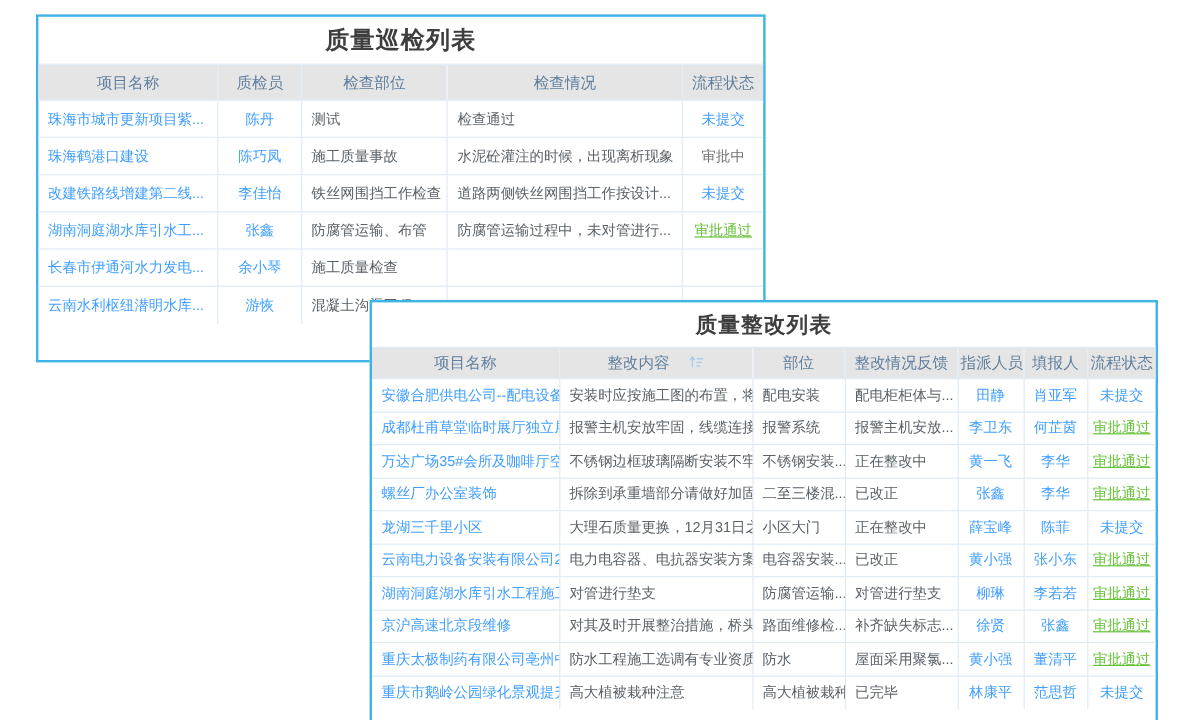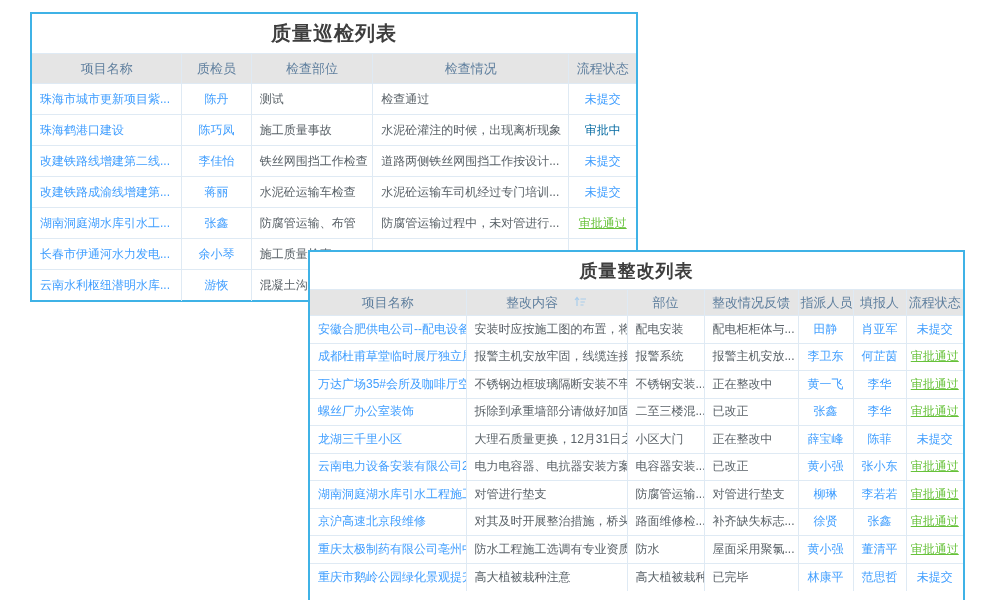--- a/index.html
+++ b/index.html
@@ -36,21 +36,21 @@
   }
   #inspection-card thead tr { height:30px; }
   #inspection-card tbody tr { height:31px; }
   #rectify-card thead tr { height:26px; }
   #rectify-card tbody tr { height:27.5px; }
   .cell-left   { text-align:left; padding:0 8px; }
   .cell-center { text-align:center; padding:0 3px; }
   .link { color:#409eff; cursor:pointer; }
   .status { cursor:pointer; }
   .st-pending   { color:#409eff; }
-  .st-reviewing { color:#0369a1; }
+  .st-reviewing { color:#737373; }
   .st-approved  { color:#67c23a; text-decoration:underline; }
   .th-inner { display:inline-flex; align-items:center; gap:16px; }
   .sort-icon { display:inline-block; }
 </style>
 </head>
 <body>
 
 <div class="card" id="inspection-card">
   <div class="card-title">质量巡检列表</div>
   <table>
@@ -89,27 +89,20 @@
         </tr>
 
         <tr>
           <td class="cell-left"><span class="link">改建铁路线增建第二线...</span></td>
           <td class="cell-center"><span class="link">李佳怡</span></td>
           <td class="cell-left">铁丝网围挡工作检查</td>
           <td class="cell-left">道路两侧铁丝网围挡工作按设计...</td>
           <td class="cell-center"><span class="status st-pending">未提交</span></td>
         </tr>
 
-        <tr>
-          <td class="cell-left"><span class="link">改建铁路成渝线增建第...</span></td>
-          <td class="cell-center"><span class="link">蒋丽</span></td>
-          <td class="cell-left">水泥砼运输车检查</td>
-          <td class="cell-left">水泥砼运输车司机经过专门培训...</td>
-          <td class="cell-center"><span class="status st-pending">未提交</span></td>
-        </tr>
 
         <tr>
           <td class="cell-left"><span class="link">湖南洞庭湖水库引水工...</span></td>
           <td class="cell-center"><span class="link">张鑫</span></td>
           <td class="cell-left">防腐管运输、布管</td>
           <td class="cell-left">防腐管运输过程中，未对管进行...</td>
           <td class="cell-center"><span class="status st-approved">审批通过</span></td>
         </tr>
 
         <tr>

